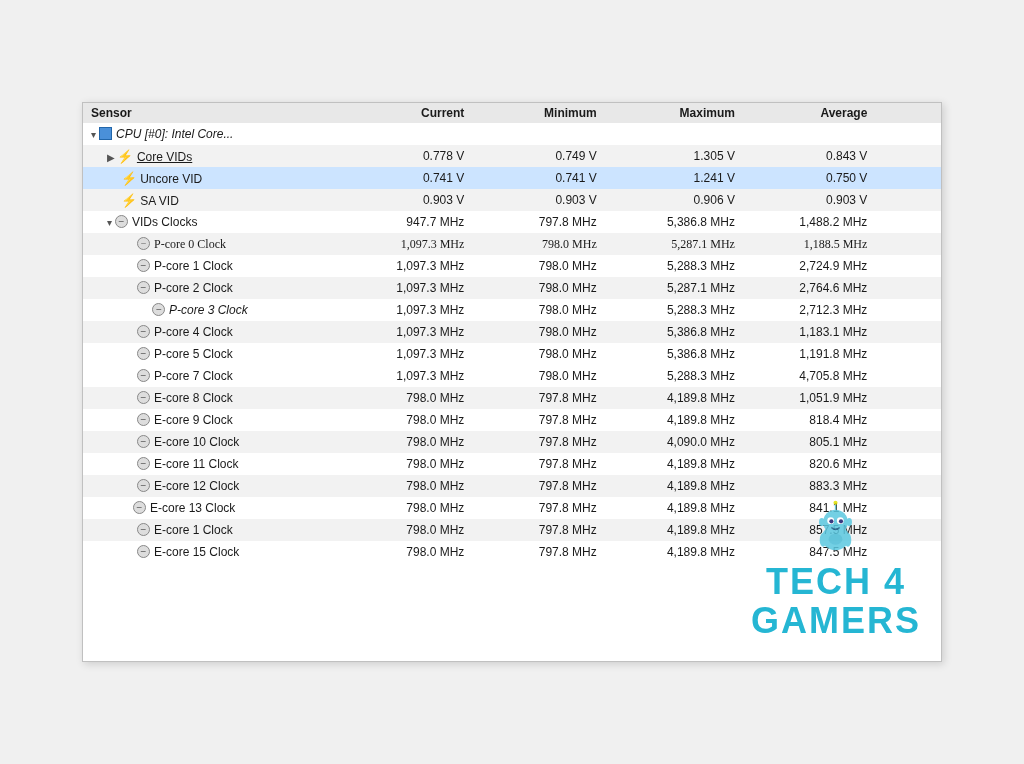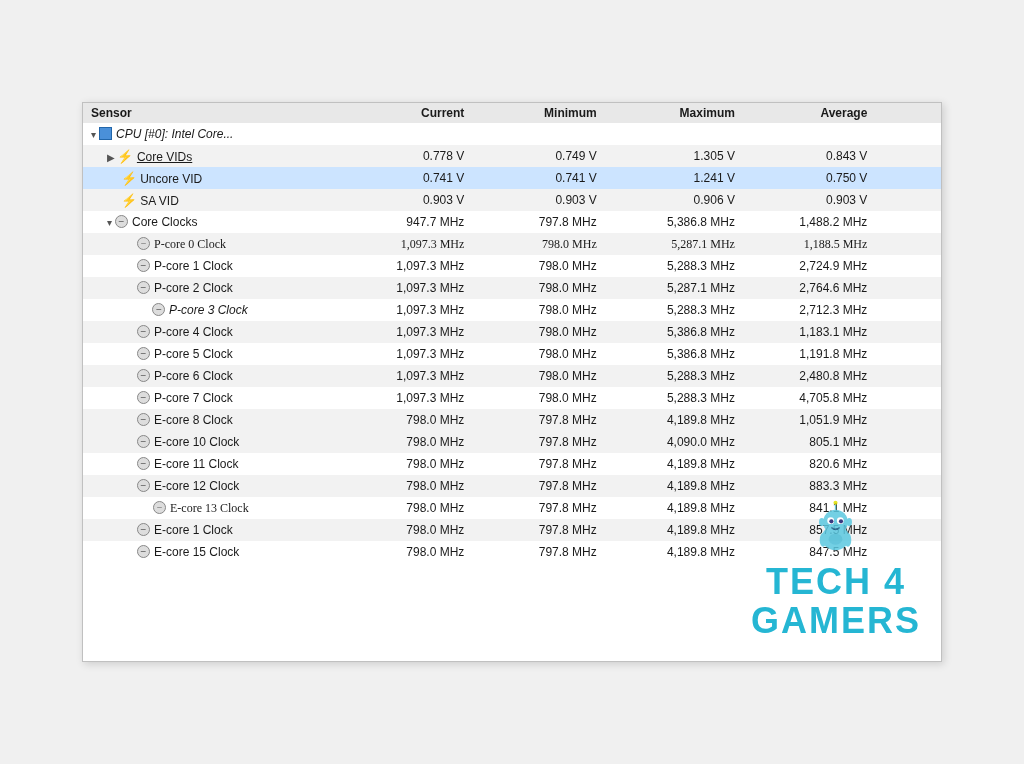--- a/index.html
+++ b/index.html
@@ -166,21 +166,21 @@
         </tr>
         <tr style="background: rgb(242, 242, 242);">
           <td class="name-col" style="padding-left: 24px;"><span style="display: inline-block; width: 14px;"></span><span class="icon-bolt">⚡</span><span>SA VID</span></td>
           <td class="val-col">0.903 V</td>
           <td class="val-col">0.903 V</td>
           <td class="val-col">0.906 V</td>
           <td class="val-col">0.903 V</td>
           <td class="right-border"></td>
         </tr>
         <tr style="background: rgb(255, 255, 255);">
-          <td class="name-col" style="padding-left: 24px;"><span class="expand-arrow">▾</span><span class="icon-minus">−</span><span>Core Clocks</span></td>
+          <td class="name-col" style="padding-left: 24px;"><span class="expand-arrow">▾</span><span class="icon-minus">−</span><span>VIDs Clocks</span></td>
           <td class="val-col">947.7 MHz</td>
           <td class="val-col">797.8 MHz</td>
           <td class="val-col">5,386.8 MHz</td>
           <td class="val-col">1,488.2 MHz</td>
           <td class="right-border"></td>
         </tr>
         <tr style="background: rgb(242, 242, 242); font-family: Liberation Serif, serif;">
           <td class="name-col" style="padding-left: 40px;"><span style="display: inline-block; width: 14px;"></span><span class="icon-minus">−</span><span>P-core 0 Clock</span></td>
           <td class="val-col">1,097.3 MHz</td>
           <td class="val-col">798.0 MHz</td>
@@ -221,44 +221,44 @@
           <td class="right-border"></td>
         </tr>
         <tr style="background: rgb(255, 255, 255);">
           <td class="name-col" style="padding-left: 40px;"><span style="display: inline-block; width: 14px;"></span><span class="icon-minus">−</span><span>P-core 5 Clock</span></td>
           <td class="val-col">1,097.3 MHz</td>
           <td class="val-col">798.0 MHz</td>
           <td class="val-col">5,386.8 MHz</td>
           <td class="val-col">1,191.8 MHz</td>
           <td class="right-border"></td>
         </tr>
-        <tr style="background: rgb(242, 242, 242);">
-          <td class="name-col" style="padding-left: 40px;"><span style="display: inline-block; width: 14px;"></span><span class="icon-minus">−</span><span>P-core 6 Clock</span></td>
-          <td class="val-col">1,097.3 MHz</td>
-          <td class="val-col">798.0 MHz</td>
-          <td class="val-col">5,288.3 MHz</td>
-          <td class="val-col">2,480.8 MHz</td>
-          <td class="right-border"></td>
-        </tr>
         <tr style="background: rgb(255, 255, 255);">
           <td class="name-col" style="padding-left: 40px;"><span style="display: inline-block; width: 14px;"></span><span class="icon-minus">−</span><span>P-core 7 Clock</span></td>
           <td class="val-col">1,097.3 MHz</td>
           <td class="val-col">798.0 MHz</td>
           <td class="val-col">5,288.3 MHz</td>
           <td class="val-col">4,705.8 MHz</td>
           <td class="right-border"></td>
         </tr>
         <tr style="background: rgb(242, 242, 242);">
           <td class="name-col" style="padding-left: 40px;"><span style="display: inline-block; width: 14px;"></span><span class="icon-minus">−</span><span>E-core 8 Clock</span></td>
           <td class="val-col">798.0 MHz</td>
           <td class="val-col">797.8 MHz</td>
           <td class="val-col">4,189.8 MHz</td>
           <td class="val-col">1,051.9 MHz</td>
           <td class="right-border"></td>
         </tr>
+        <tr style="background: rgb(255, 255, 255);">
+          <td class="name-col" style="padding-left: 40px;"><span style="display: inline-block; width: 14px;"></span><span class="icon-minus">−</span><span>E-core 9 Clock</span></td>
+          <td class="val-col">798.0 MHz</td>
+          <td class="val-col">797.8 MHz</td>
+          <td class="val-col">4,189.8 MHz</td>
+          <td class="val-col">818.4 MHz</td>
+          <td class="right-border"></td>
+        </tr>
         <tr style="background: rgb(242, 242, 242);">
           <td class="name-col" style="padding-left: 40px;"><span style="display: inline-block; width: 14px;"></span><span class="icon-minus">−</span><span>E-core 10 Clock</span></td>
           <td class="val-col">798.0 MHz</td>
           <td class="val-col">797.8 MHz</td>
           <td class="val-col">4,090.0 MHz</td>
           <td class="val-col">805.1 MHz</td>
           <td class="right-border"></td>
         </tr>
         <tr style="background: rgb(255, 255, 255);">
           <td class="name-col" style="padding-left: 40px;"><span style="display: inline-block; width: 14px;"></span><span class="icon-minus">−</span><span>E-core 11 Clock</span></td>
@@ -270,21 +270,21 @@
         </tr>
         <tr style="background: rgb(242, 242, 242);">
           <td class="name-col" style="padding-left: 40px;"><span style="display: inline-block; width: 14px;"></span><span class="icon-minus">−</span><span>E-core 12 Clock</span></td>
           <td class="val-col">798.0 MHz</td>
           <td class="val-col">797.8 MHz</td>
           <td class="val-col">4,189.8 MHz</td>
           <td class="val-col">883.3 MHz</td>
           <td class="right-border"></td>
         </tr>
         <tr style="background: rgb(255, 255, 255);">
-          <td class="name-col" style="padding-left: 56px; font-family: Liberation Serif, serif;"><span style="display: inline-block; width: 14px;"></span><span class="icon-minus">−</span><span>E-core 13 Clock</span></td>
+          <td class="name-col" style="padding-left: 36px;"><span style="display: inline-block; width: 14px;"></span><span class="icon-minus">−</span><span>E-core 13 Clock</span></td>
           <td class="val-col">798.0 MHz</td>
           <td class="val-col">797.8 MHz</td>
           <td class="val-col">4,189.8 MHz</td>
           <td class="val-col">841.1 MHz</td>
           <td class="right-border"></td>
         </tr>
         <tr style="background: rgb(242, 242, 242);">
           <td class="name-col" style="padding-left: 40px;"><span style="display: inline-block; width: 14px;"></span><span class="icon-minus">−</span><span>E-core 1 Clock</span></td>
           <td class="val-col">798.0 MHz</td>
           <td class="val-col">797.8 MHz</td>

